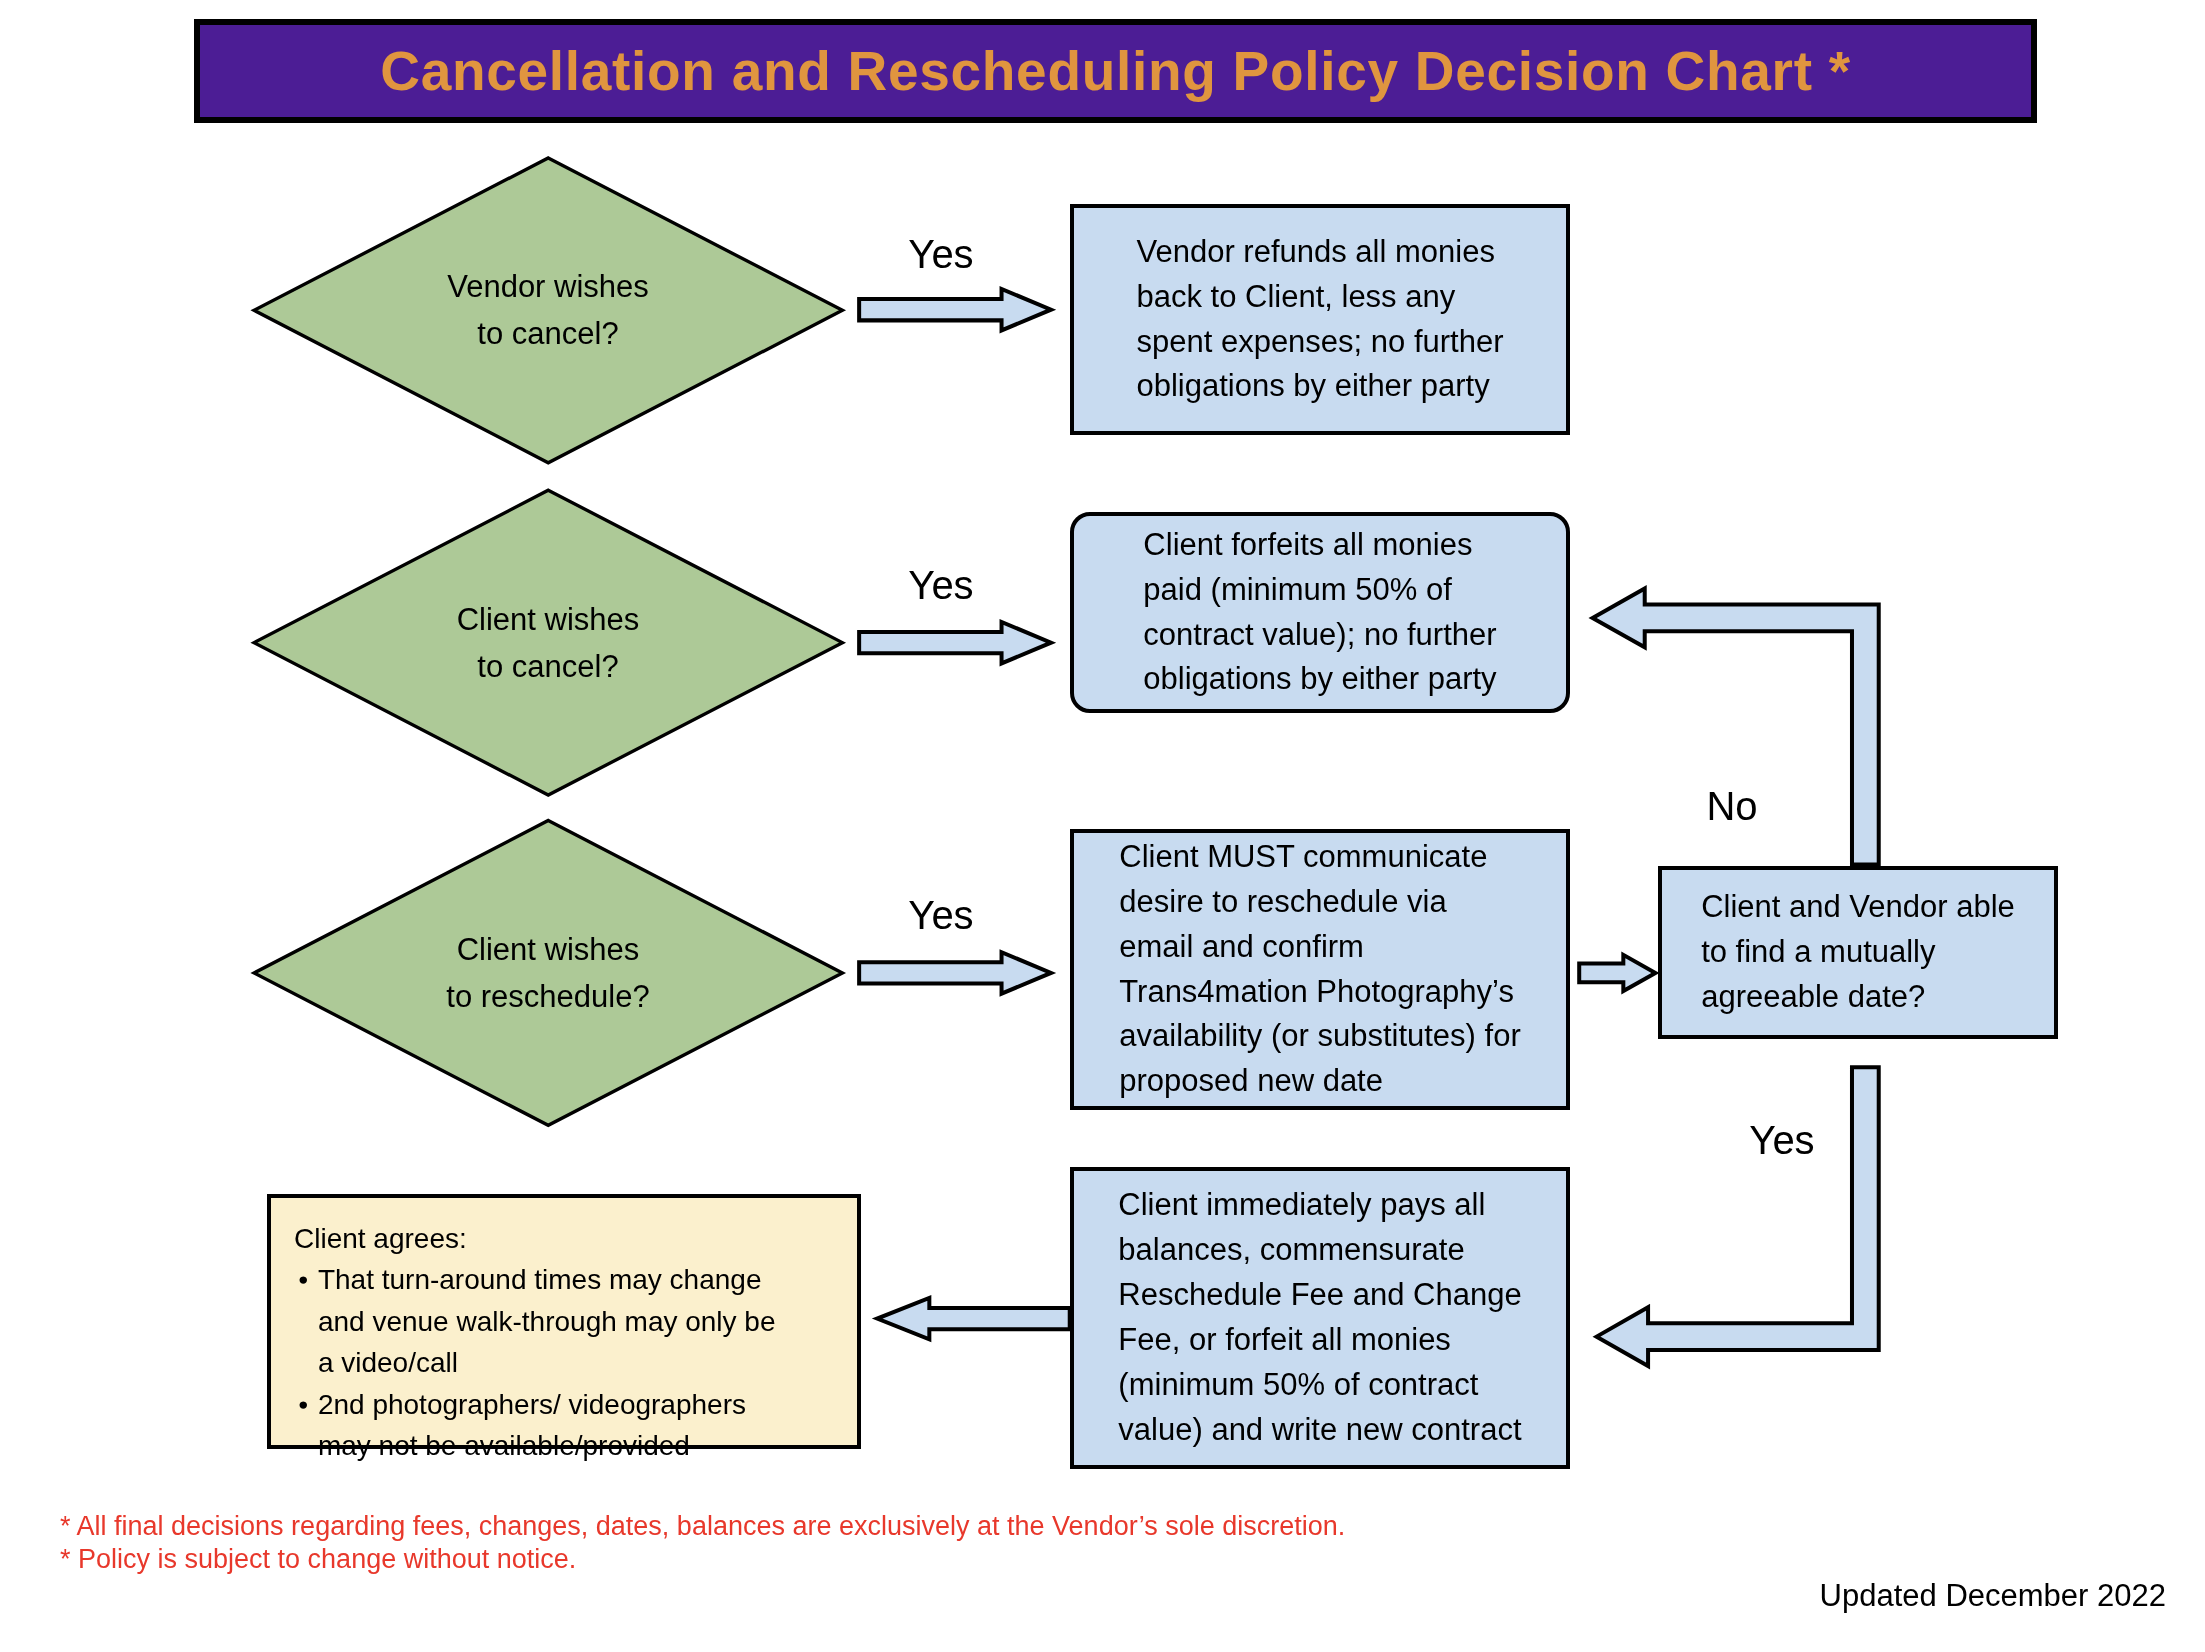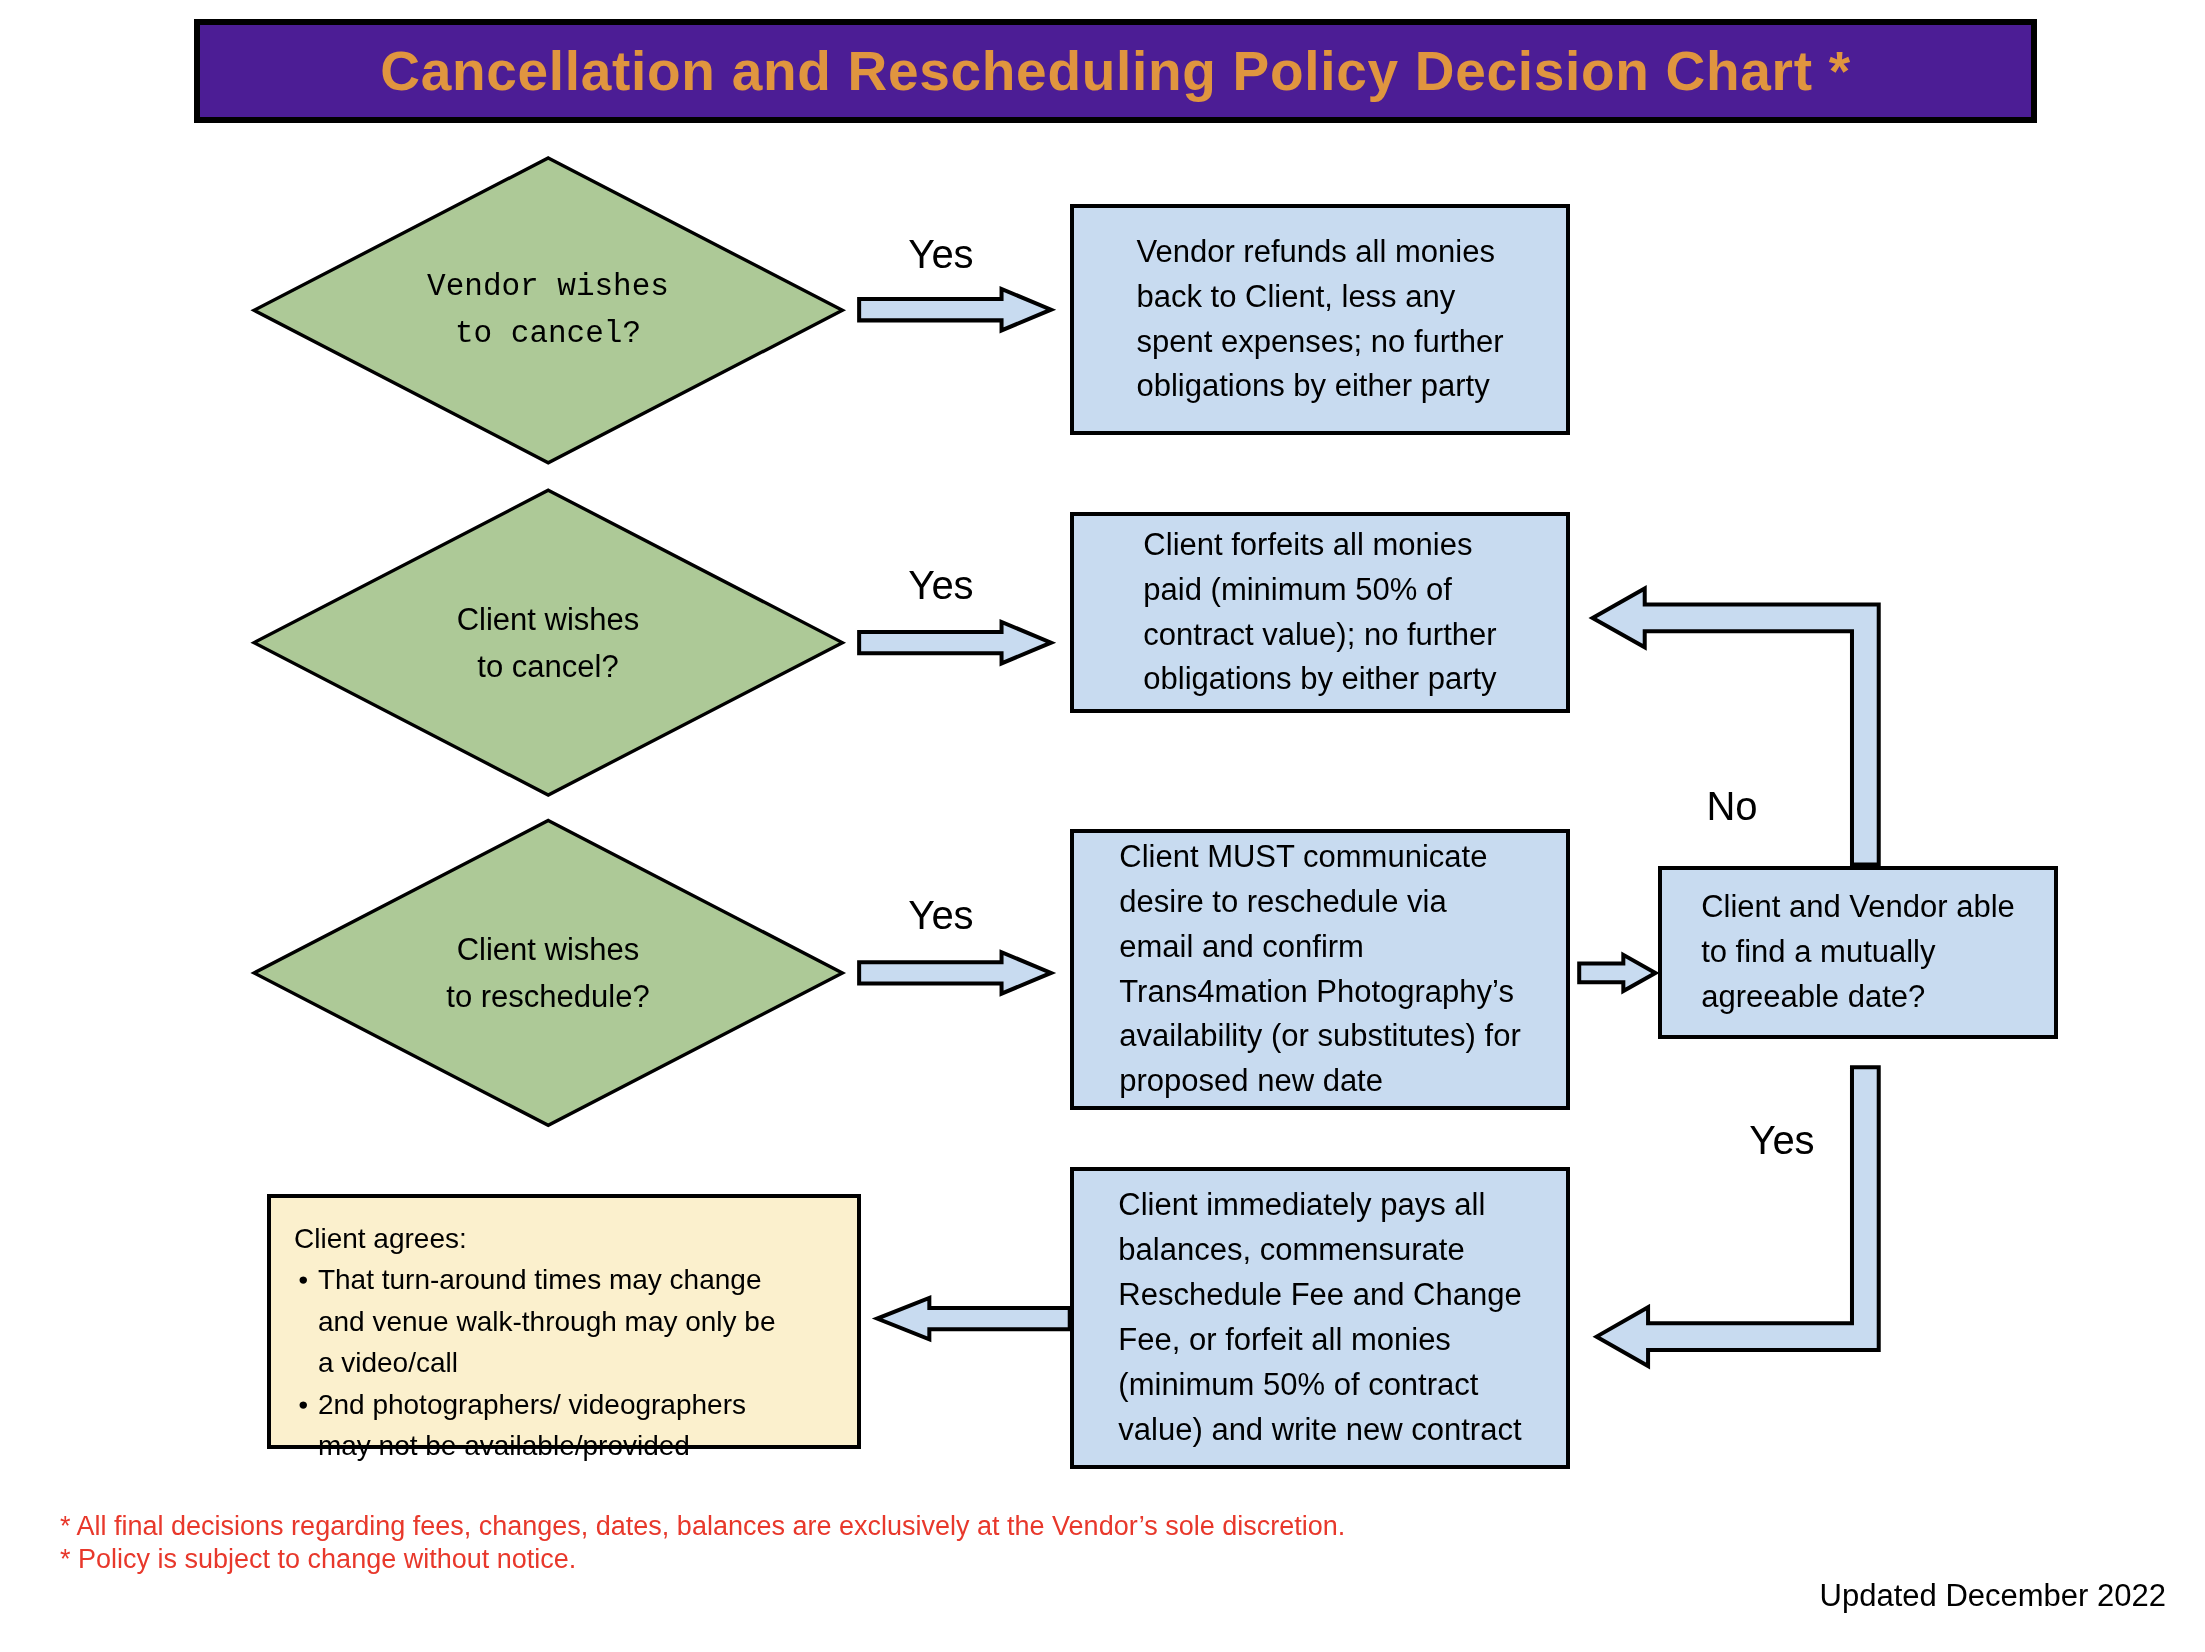--- a/index.html
+++ b/index.html
@@ -25,39 +25,39 @@
   .blk-arrow{fill:var(--box-blue);stroke:#000;stroke-width:6;stroke-linejoin:miter;}
   .box{
     position:absolute;box-sizing:border-box;
     background:var(--box-blue);border:4px solid #000;
     display:flex;align-items:center;justify-content:center;
     text-align:left;white-space:pre-line;
     font-size:31px;line-height:1.45;
     padding:0 5.3px;
   }
   .box--b1{left:1070px;top:204px;width:500px;height:231px;}
-  .box--b2{left:1070px;top:512px;width:500px;height:201px;}
+  .box--b2{left:1070px;top:512px;width:500px;height:201px;border-radius:20px;}
   .box--b3{left:1070px;top:829px;width:500px;height:281px;}
   .box--right{left:1658px;top:866px;width:400px;height:173px;}
   .box--b4{left:1070px;top:1167px;width:500px;height:302px;}
   .yellow-box{
     position:absolute;left:267px;top:1194px;width:594px;height:255px;
     box-sizing:border-box;background:var(--note-yellow);border:4px solid #000;
     padding:20px 17.4px 0 23px;font-size:28px;line-height:1.48;
   }
   .yellow-box ul{list-style:none;margin:0;padding:0;}
   .yellow-box li{display:flex;align-items:flex-start;}
   .bullet{font-size:17.4px;line-height:41px;padding:0 9.4px 0 4px;}
   .li-text{white-space:pre-line;}
   .diamond-label{
     position:absolute;transform:translate(-50%,-50%);
     text-align:center;white-space:pre-line;
     font-size:31px;line-height:1.5;
   }
-  .dl1{left:548px;top:310px;font-family:Liberation Mono, monospace;}
+  .dl1{left:548px;top:310px;}
   .dl2{left:548px;top:643px;}
   .dl3{left:548px;top:973px;}
   .edge-label{
     position:absolute;transform:translate(-50%,-50%);
     font-size:40px;
   }
   .el-yes1{left:941px;top:254px;}
   .el-yes2{left:941px;top:585px;}
   .el-yes3{left:941px;top:915px;}
   .el-no1{left:1732px;top:806px;}

